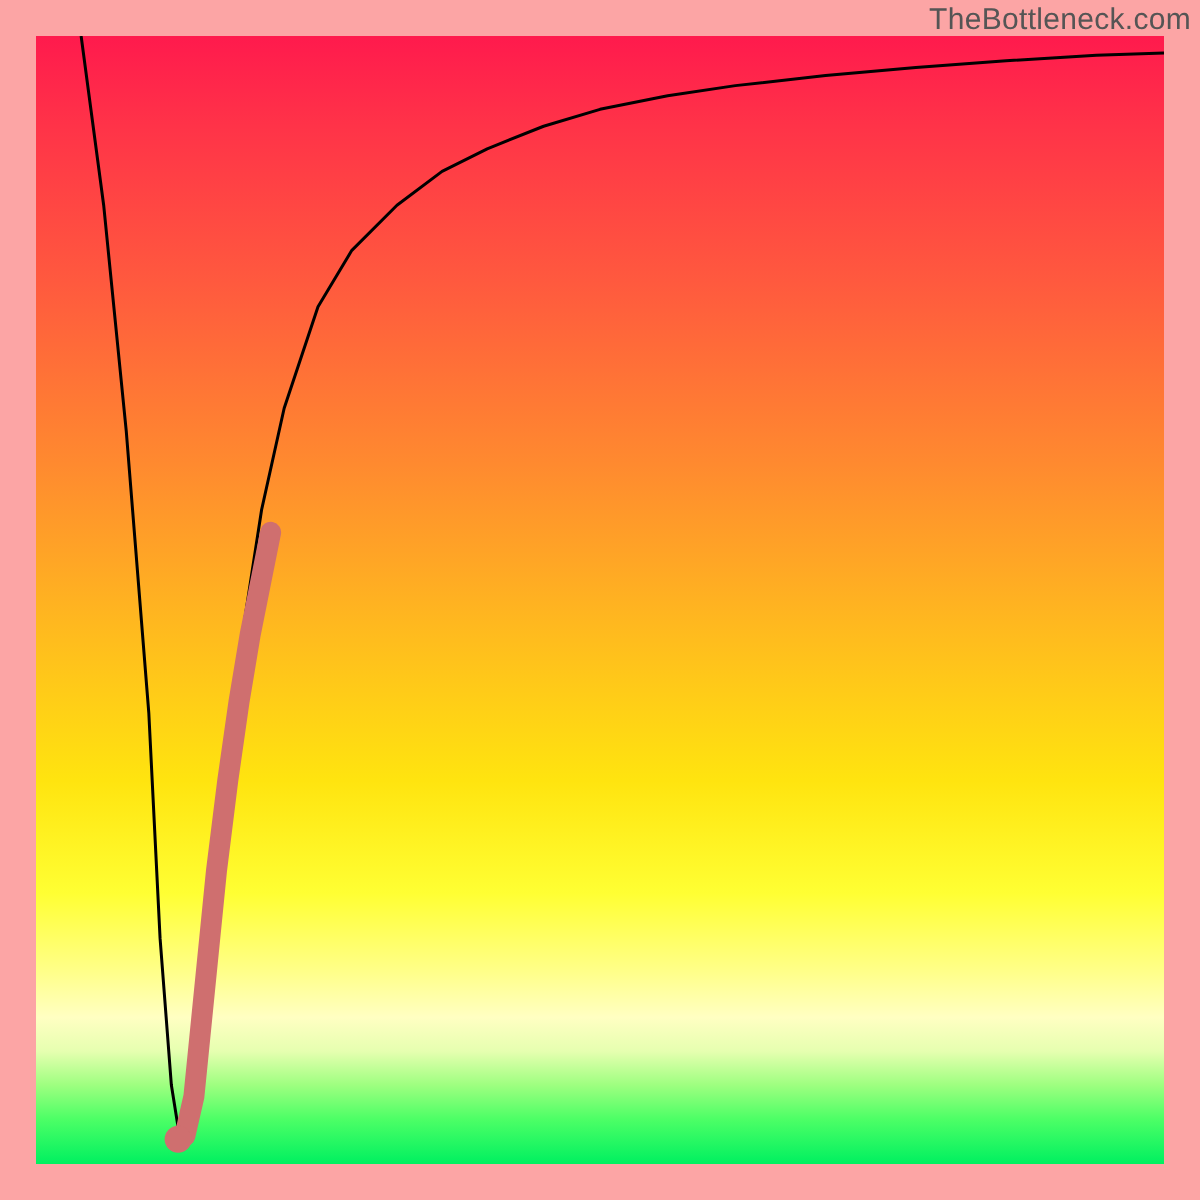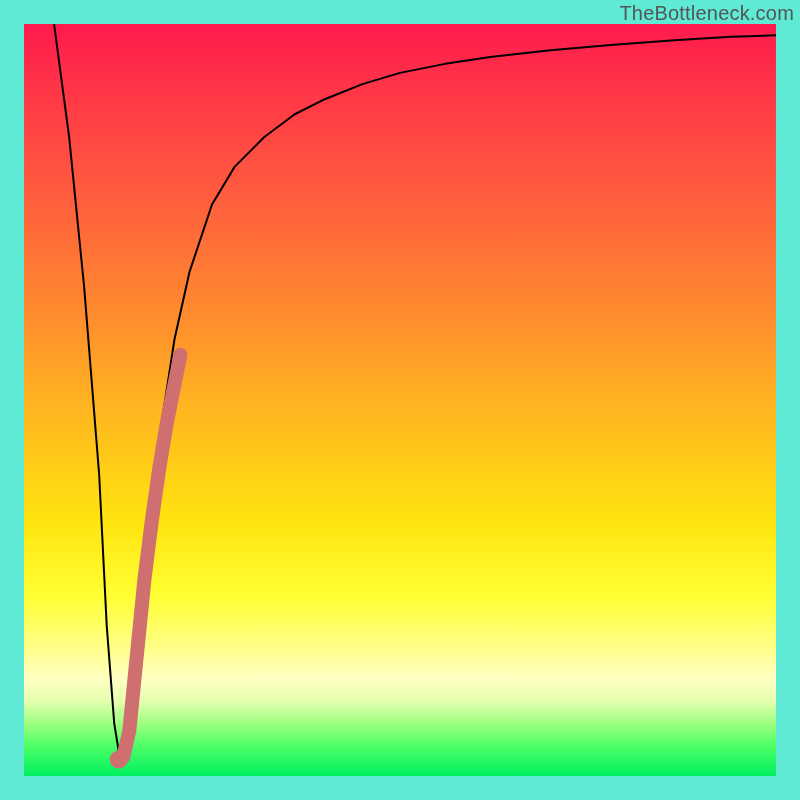--- a/index.html
+++ b/index.html
@@ -10,21 +10,21 @@
     overflow: hidden;
     background: #000;
     font-family: Arial, Helvetica, sans-serif;
   }
   .frame {
     position: absolute;
     top: 0;
     left: 0;
     width: 800px;
     height: 800px;
-    background: #5eead4;
+    background: #fca5a5;
     text-align: right;
   }
   .plot-area {
     position: absolute;
     top: 24px;
     left: 24px;
     width: 752px;
     height: 752px;
     overflow: hidden;
   }

